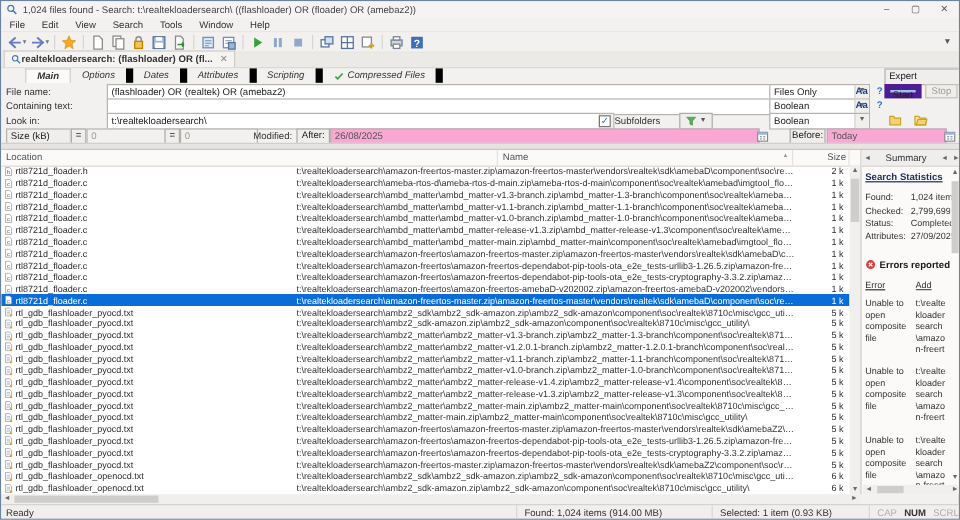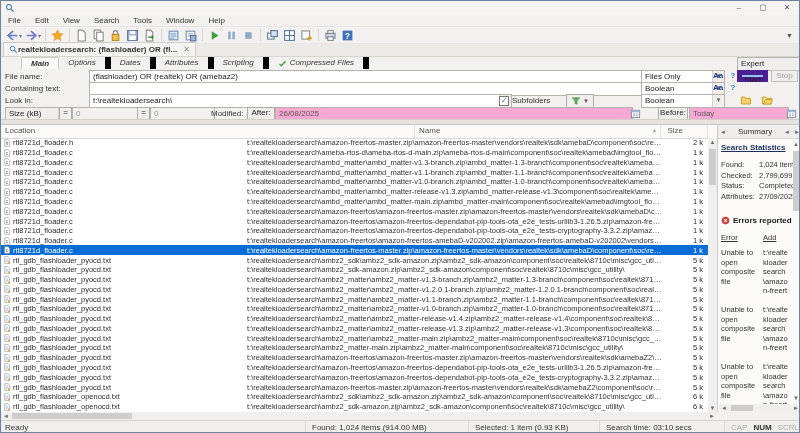--- a/index.html
+++ b/index.html
@@ -89,20 +89,21 @@
 
 <div id="app">
 
   <div id="titlebar" class="abs">
     <span class="ticon">
         <svg width="10" height="10" viewBox="0 0 12 12">
           <circle cx="4.8" cy="4.8" r="3" fill="none" stroke="#4a7ab5" stroke-width="1.3"></circle>
           <line x1="7.2" y1="7.2" x2="10.3" y2="10.3" stroke="#4a7ab5" stroke-width="1.5"></line>
         </svg>
       </span>
+    <span>1,024 files found - Search: t:\realtekloadersearch\ ((flashloader) OR (floader) OR (amebaz2))</span>
     <div id="wincontrols">
       <span class="winbtn">–</span>
       <span class="winbtn">▢</span>
       <span class="winbtn">✕</span>
     </div>
   </div>
 
   <div id="menubar" class="abs">
       <span class="menu-item">File</span>
       <span class="menu-item">Edit</span>
@@ -357,21 +358,21 @@
 
   <div id="splitter" class="abs"></div>
 
   <div id="results" class="abs">
     <div id="rheader">
       <div class="hcell" style="width:414px"><span>Location</span></div>
       <div class="hcell" style="width:246px">
         <span>Name</span>
         <span style="position:absolute;right:3px;top:2px;font-size:5px;color:#999">▲</span>
       </div>
-      <div class="hcell" style="width:47px;text-align:right;padding-right:24px"><span>Size</span></div>
+      <div class="hcell" style="width:47px;text-align:right;padding-right:2px"><span>Size</span></div>
     </div>
     <div id="rows">
         <div class="row">
           <span class="c-icon">
             <svg width="8" height="8" viewBox="0 0 12 12">
               <path d="M2.5 1h5L10 3.3V11H2.5z" fill="#fff" stroke="#9a9a9a"></path>
               <text x="6" y="9.6" font-size="7" text-anchor="middle" fill="#555" font-family="Liberation Sans,sans-serif">h</text>
             </svg>
           </span>
           <span class="c-name">rtl8721d_floader.h</span>
@@ -777,21 +778,20 @@
       <span class="arrow" style="left:1px;top:1px;width:8px">◄</span>
       <div class="thumb" style="left:12px;top:1px;width:22px;height:6px"></div>
       <span class="arrow" style="right:1px;top:1px;width:8px">►</span>
     </div>
   </div>
 
   <div id="statusbar" class="abs">
     <div class="seg" id="seg-ready">Ready</div>
     <div class="seg" style="width:150px">Found: 1,024 items (914.00 MB)</div>
     <div class="seg" style="width:118px">Selected: 1 item (0.93 KB)</div>
-    <div class="seg" style="width:112px">Search time: 03:10 secs</div>
     <div class="seg keys" style="width:62px" id="keys-slot">
         <span class="key">CAP</span>
         <span class="key on">NUM</span>
         <span class="key">SCRL</span>
       </div>
   </div>
   <div id="bluebar" class="abs"></div>
 
 </div>
 

